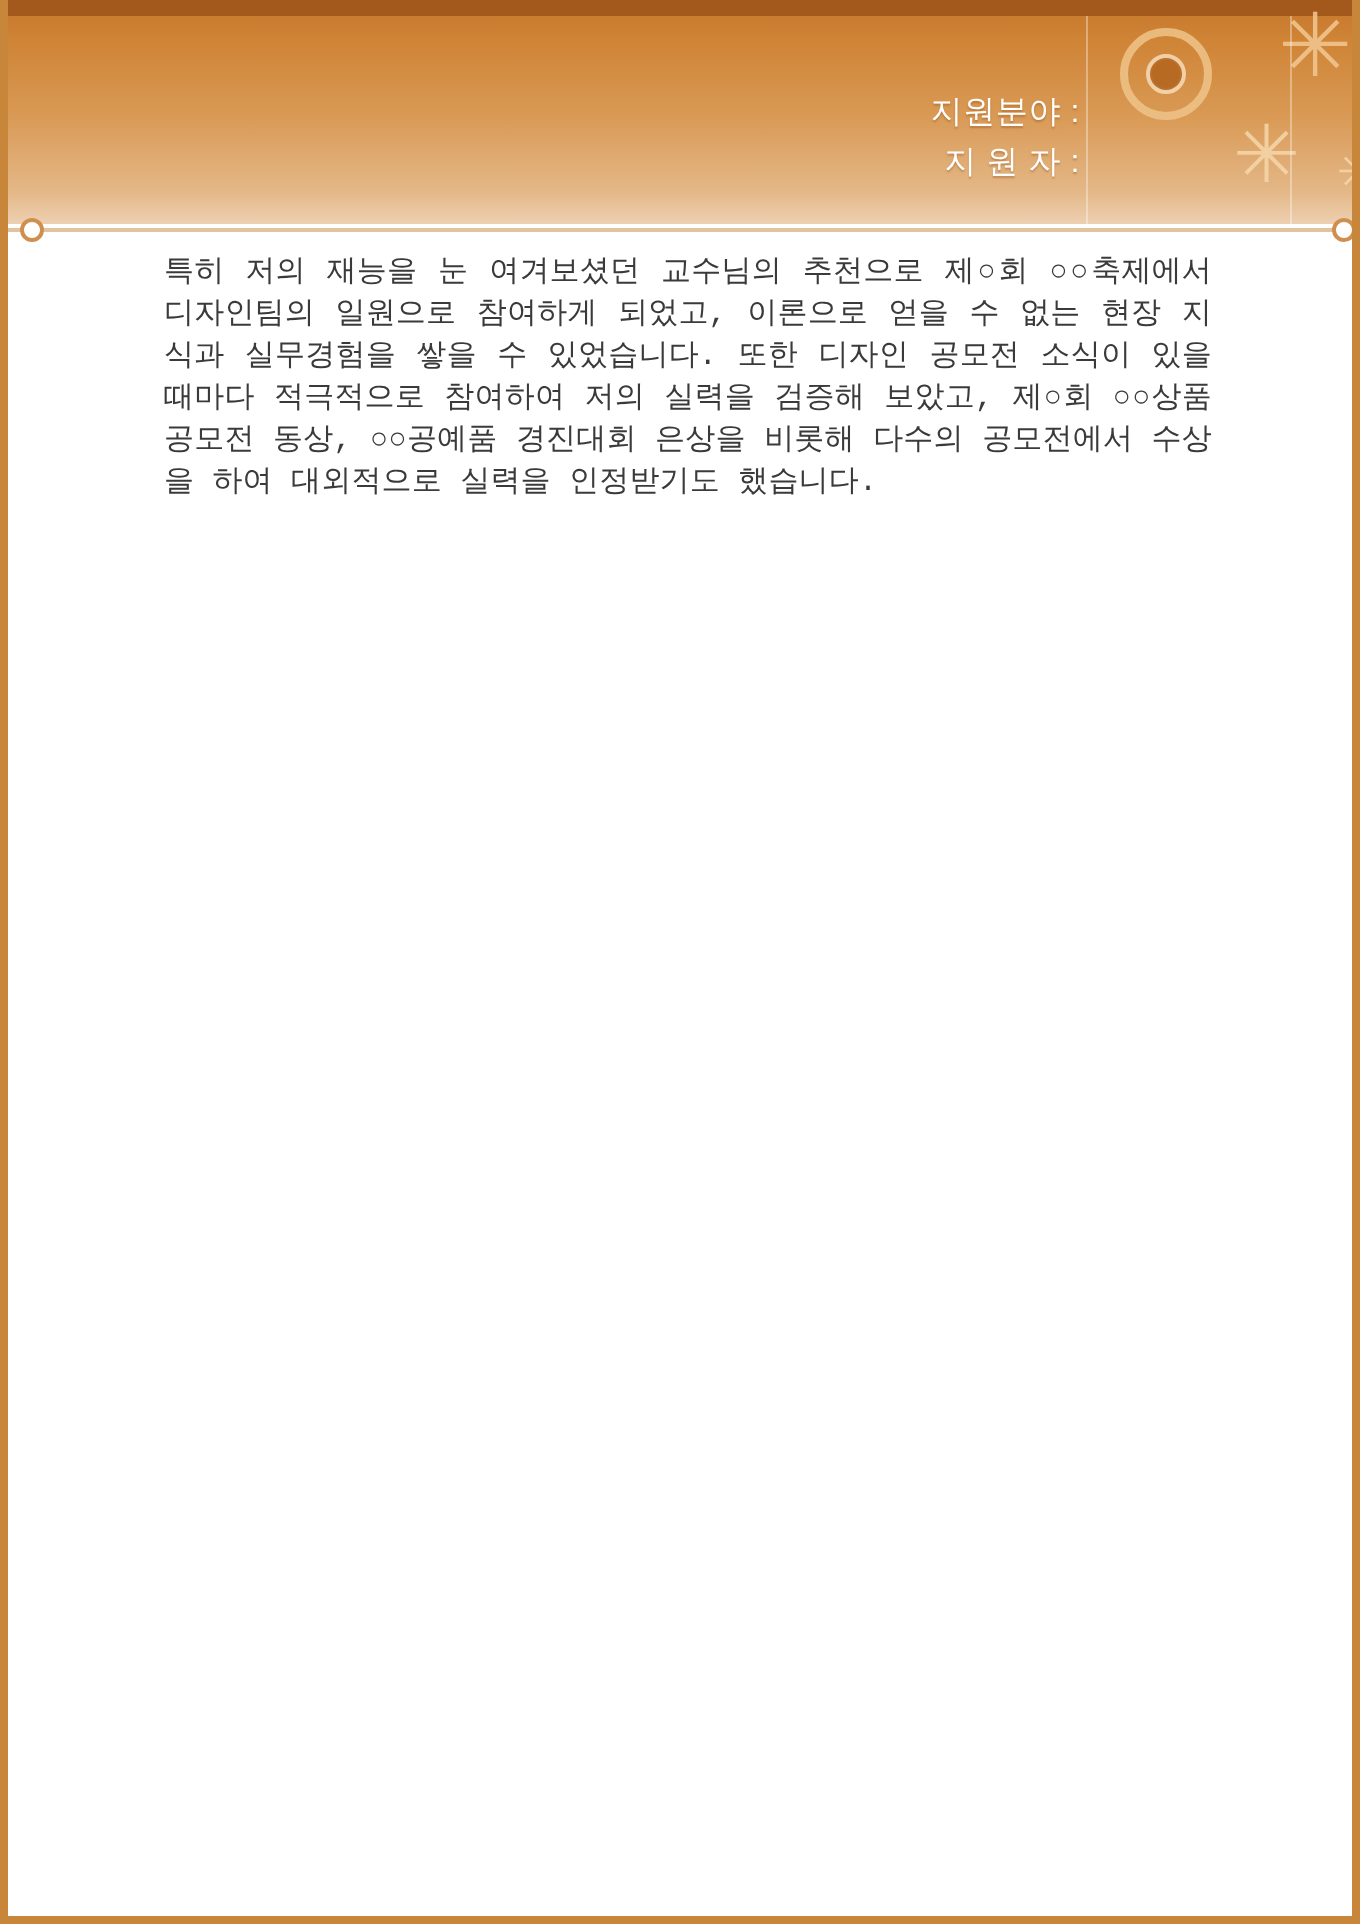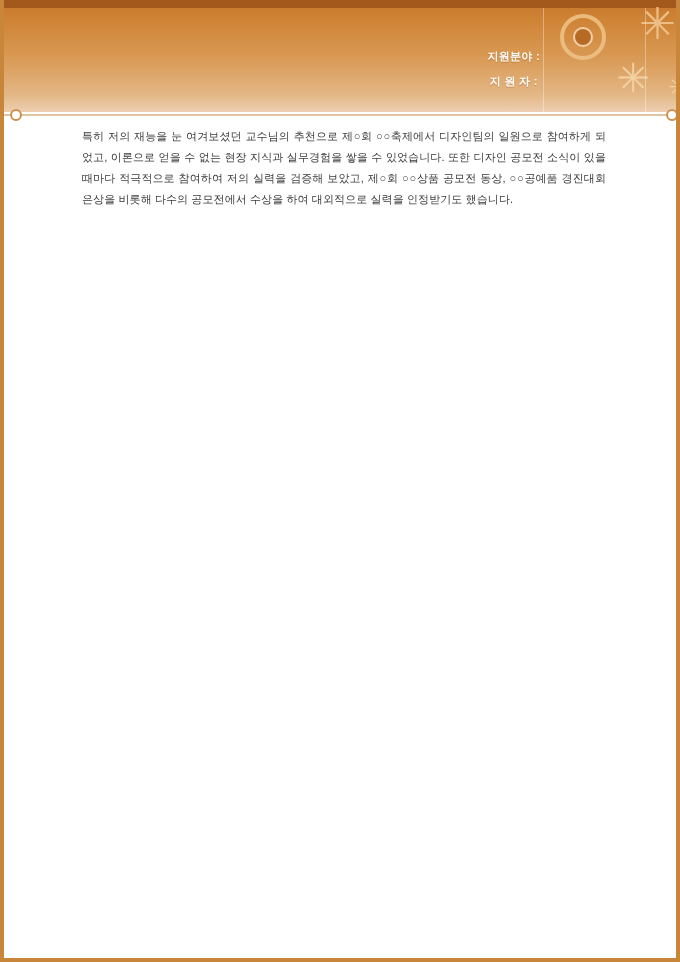--- a/index.html
+++ b/index.html
@@ -101,24 +101,24 @@
     background: rgba(255,255,255,0.35);
   }
   .vrule-a { right: 38px; }
   .vrule-b { right: 140px; }
 
   
   .labels {
     position: absolute;
     right: 144px;
     top: 44px;
-    text-align: center;
+    text-align: right;
     color: #ffffff;
-    font-size: 11px;
-    font-weight: bold;
+    font-size: 16px;
+    font-weight: normal;
     letter-spacing: 0.3px;
     line-height: 25px;
     text-shadow: 0 1px 1px rgba(120,60,10,0.35);
   }
   .labels div { white-space: nowrap; }
 
   
   .divider {
     position: absolute;
     left: 0;
@@ -149,22 +149,22 @@
 
   
   .content {
     position: absolute;
     left: 78px;
     top: 126px;
     width: 524px;
   }
   .para {
     margin: 0 0 18px 0;
-    font-family: Liberation Sans, sans-serif;
-    font-size: 11px;
+    font-family: Liberation Mono, monospace;
+    font-size: 15px;
     line-height: 21px;
     color: #3a3a3a;
     text-align: justify;
     text-justify: inter-character;
     letter-spacing: 0.1px;
     word-break: break-all;
   }
   .para:last-child { margin-bottom: 0; }
 </style>
 </head>

